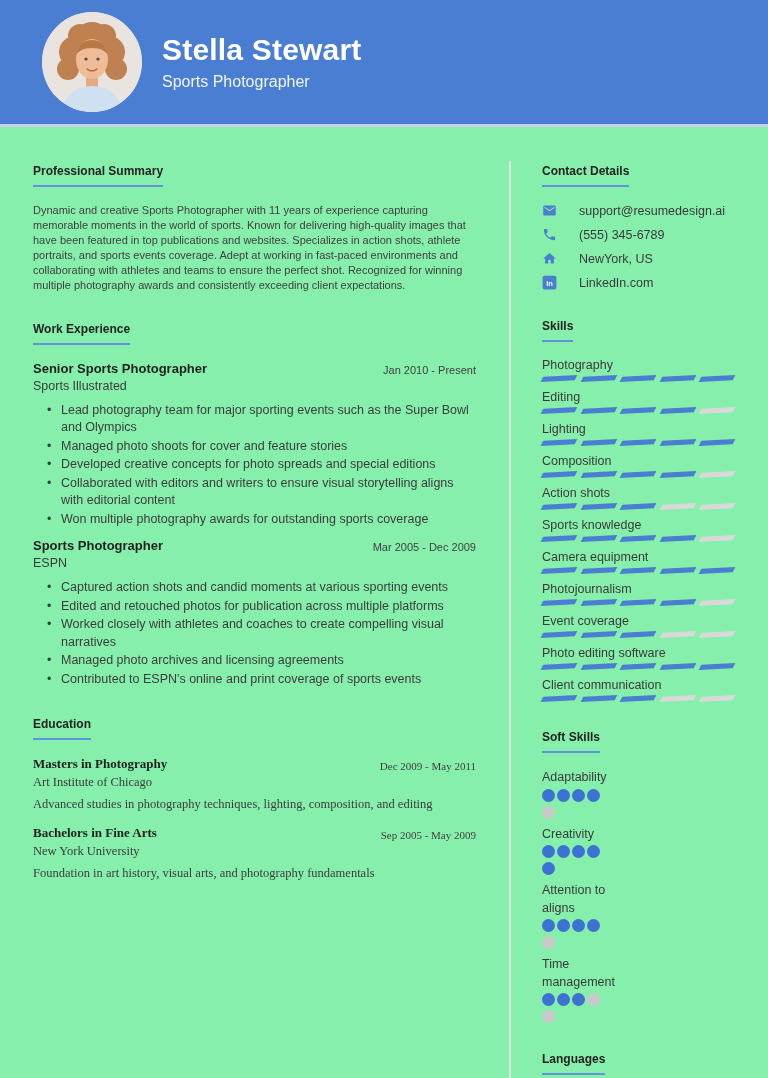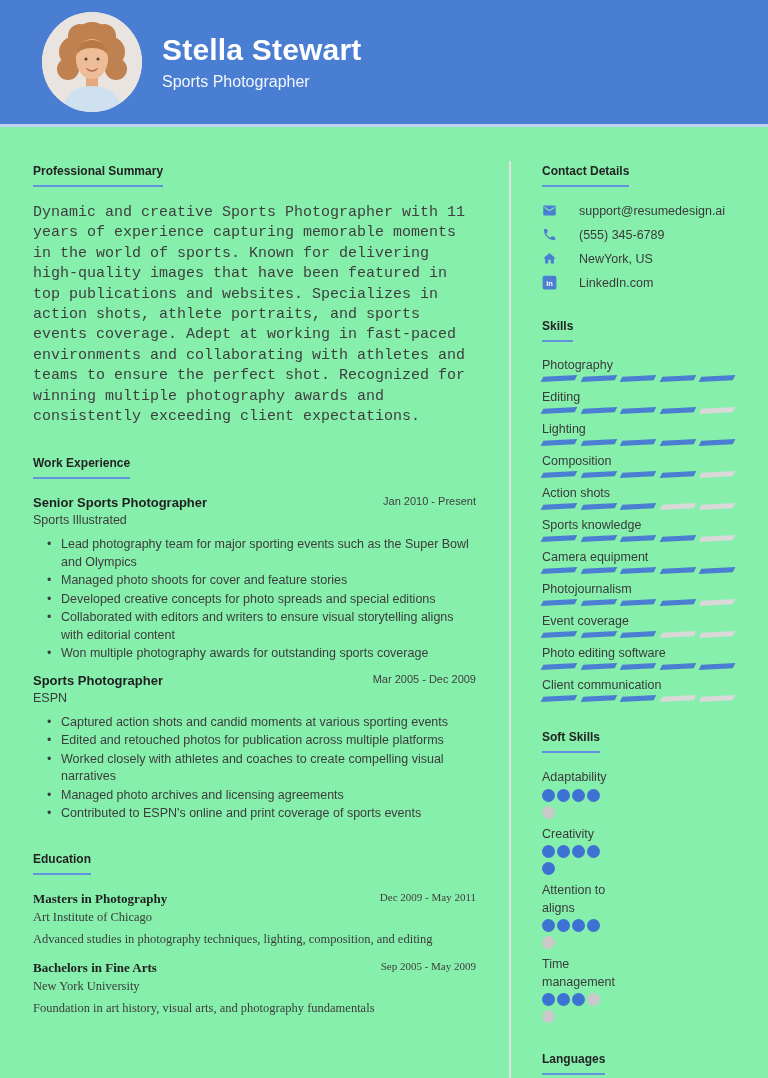--- a/index.html
+++ b/index.html
@@ -38,24 +38,24 @@
 
   
   .sec { margin-bottom:26px; }
   .sec-heading {
     display:inline-block; font-size:12px; font-weight:700; color:#232323;
     padding-bottom:7px; border-bottom:2px solid var(--heading_underline,#6292dd);
     margin-bottom:16px;
   }
 
   
-  .summary-text { font-size:15px; line-height:1.36; color:#3f3f3f;font-family:Liberation Mono, monospace; }
+  .summary-text { font-size:11px; line-height:1.36; color:#3f3f3f; }
 
   .job { margin-bottom:10px; }
-  .job-head { display:flex; justify-content:space-between; align-items:flex-start; }
+  .job-head { display:flex; justify-content:space-between; align-items:flex-end; }
   .job-title-text { font-size:13px; font-weight:700; color:#1f1f1f; }
   .job-dates { font-size:11px; color:#3f3f3f; white-space:nowrap; }
   .job-company { font-size:12.5px; color:#3a3a3a; margin-top:3px; }
   .bullets { list-style:none; margin:9px 0 0 14px; }
   .bullets li {
     position:relative; padding-left:14px; font-size:12.5px; line-height:1.4;
     color:#3c3c3c; margin-bottom:1px;
   }
   .bullets li::before { content:"•"; position:absolute; left:0; top:0; }
 

